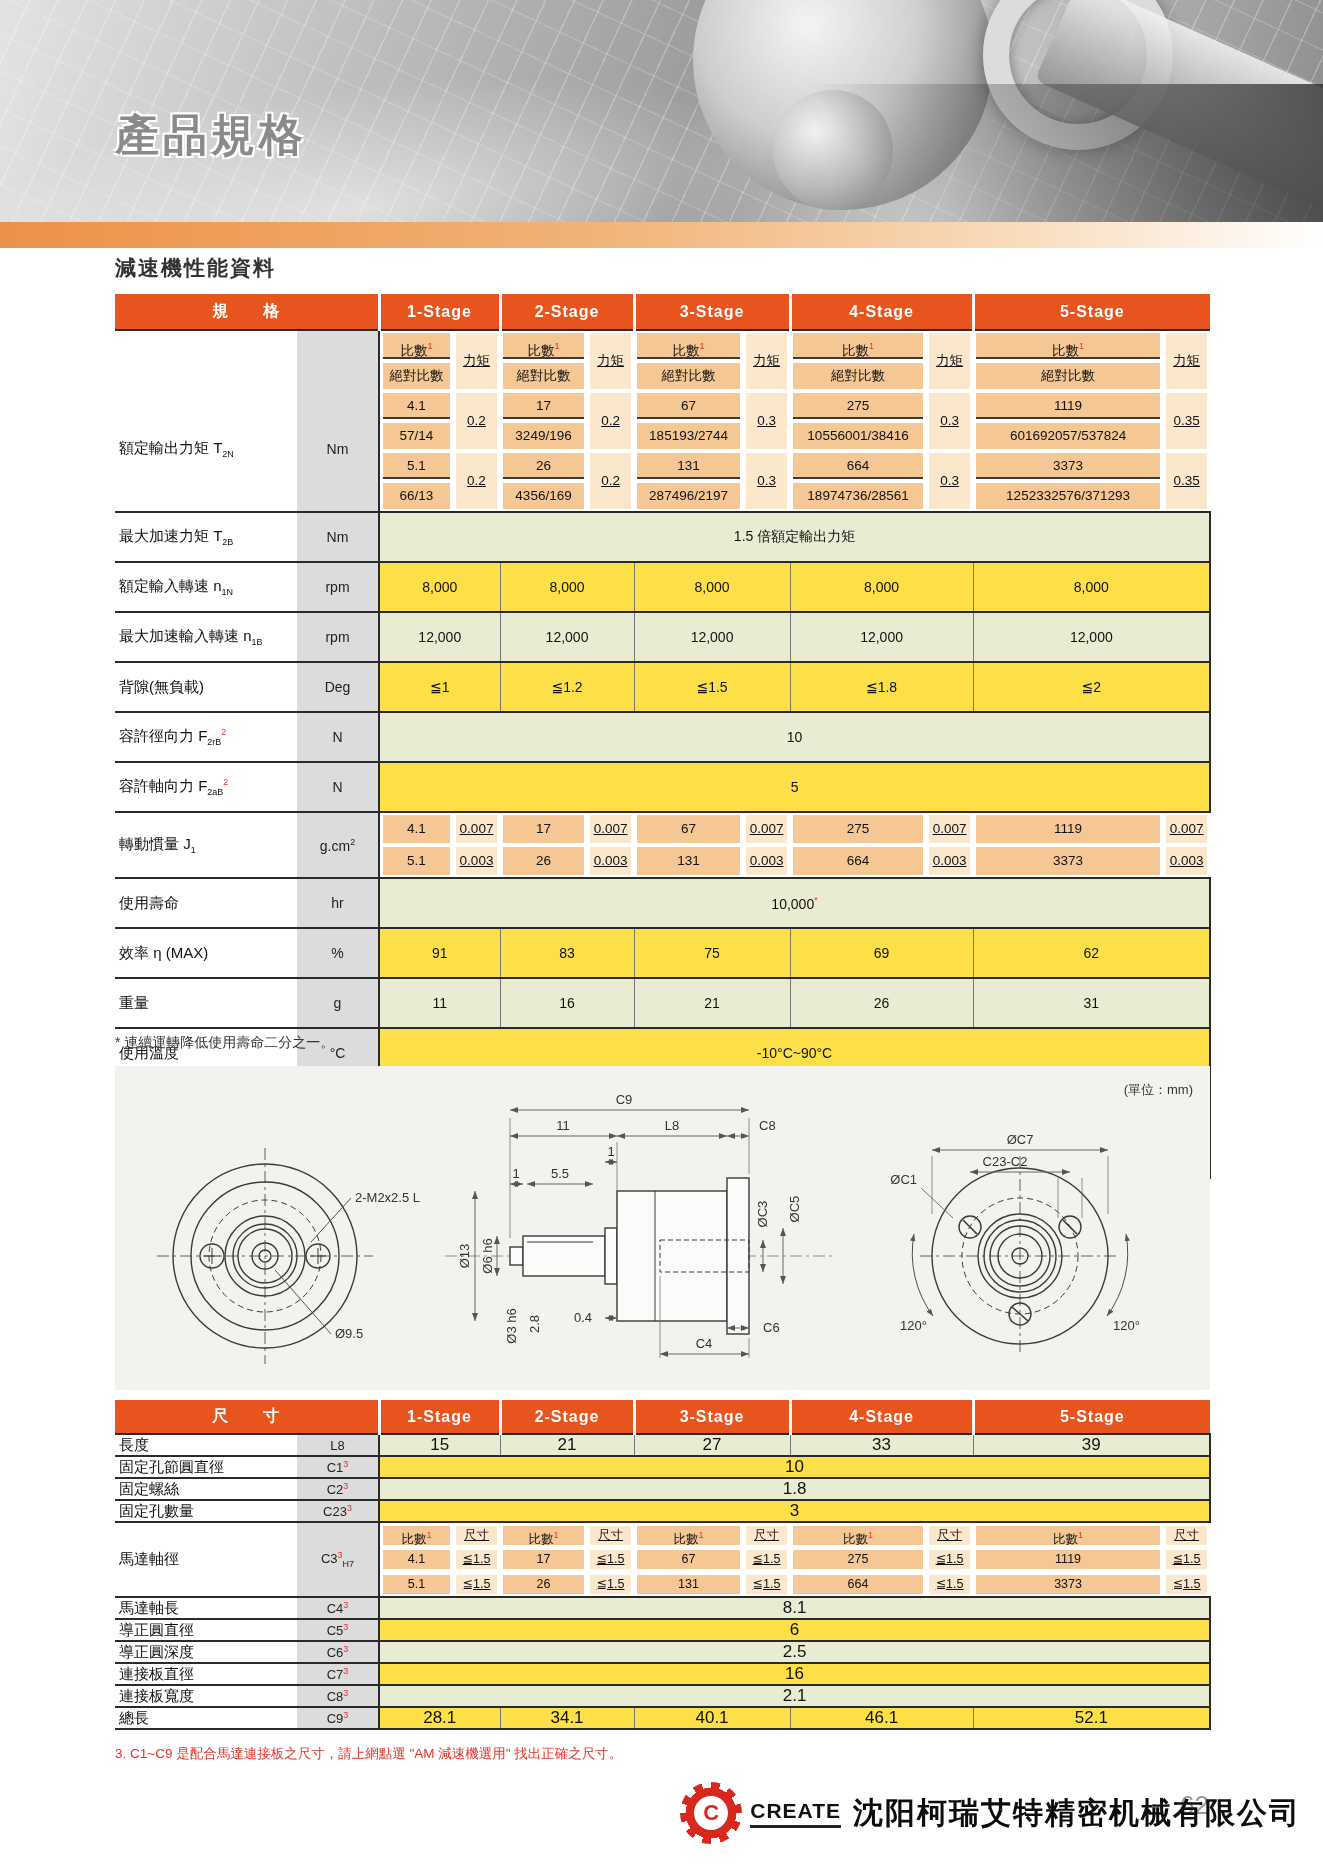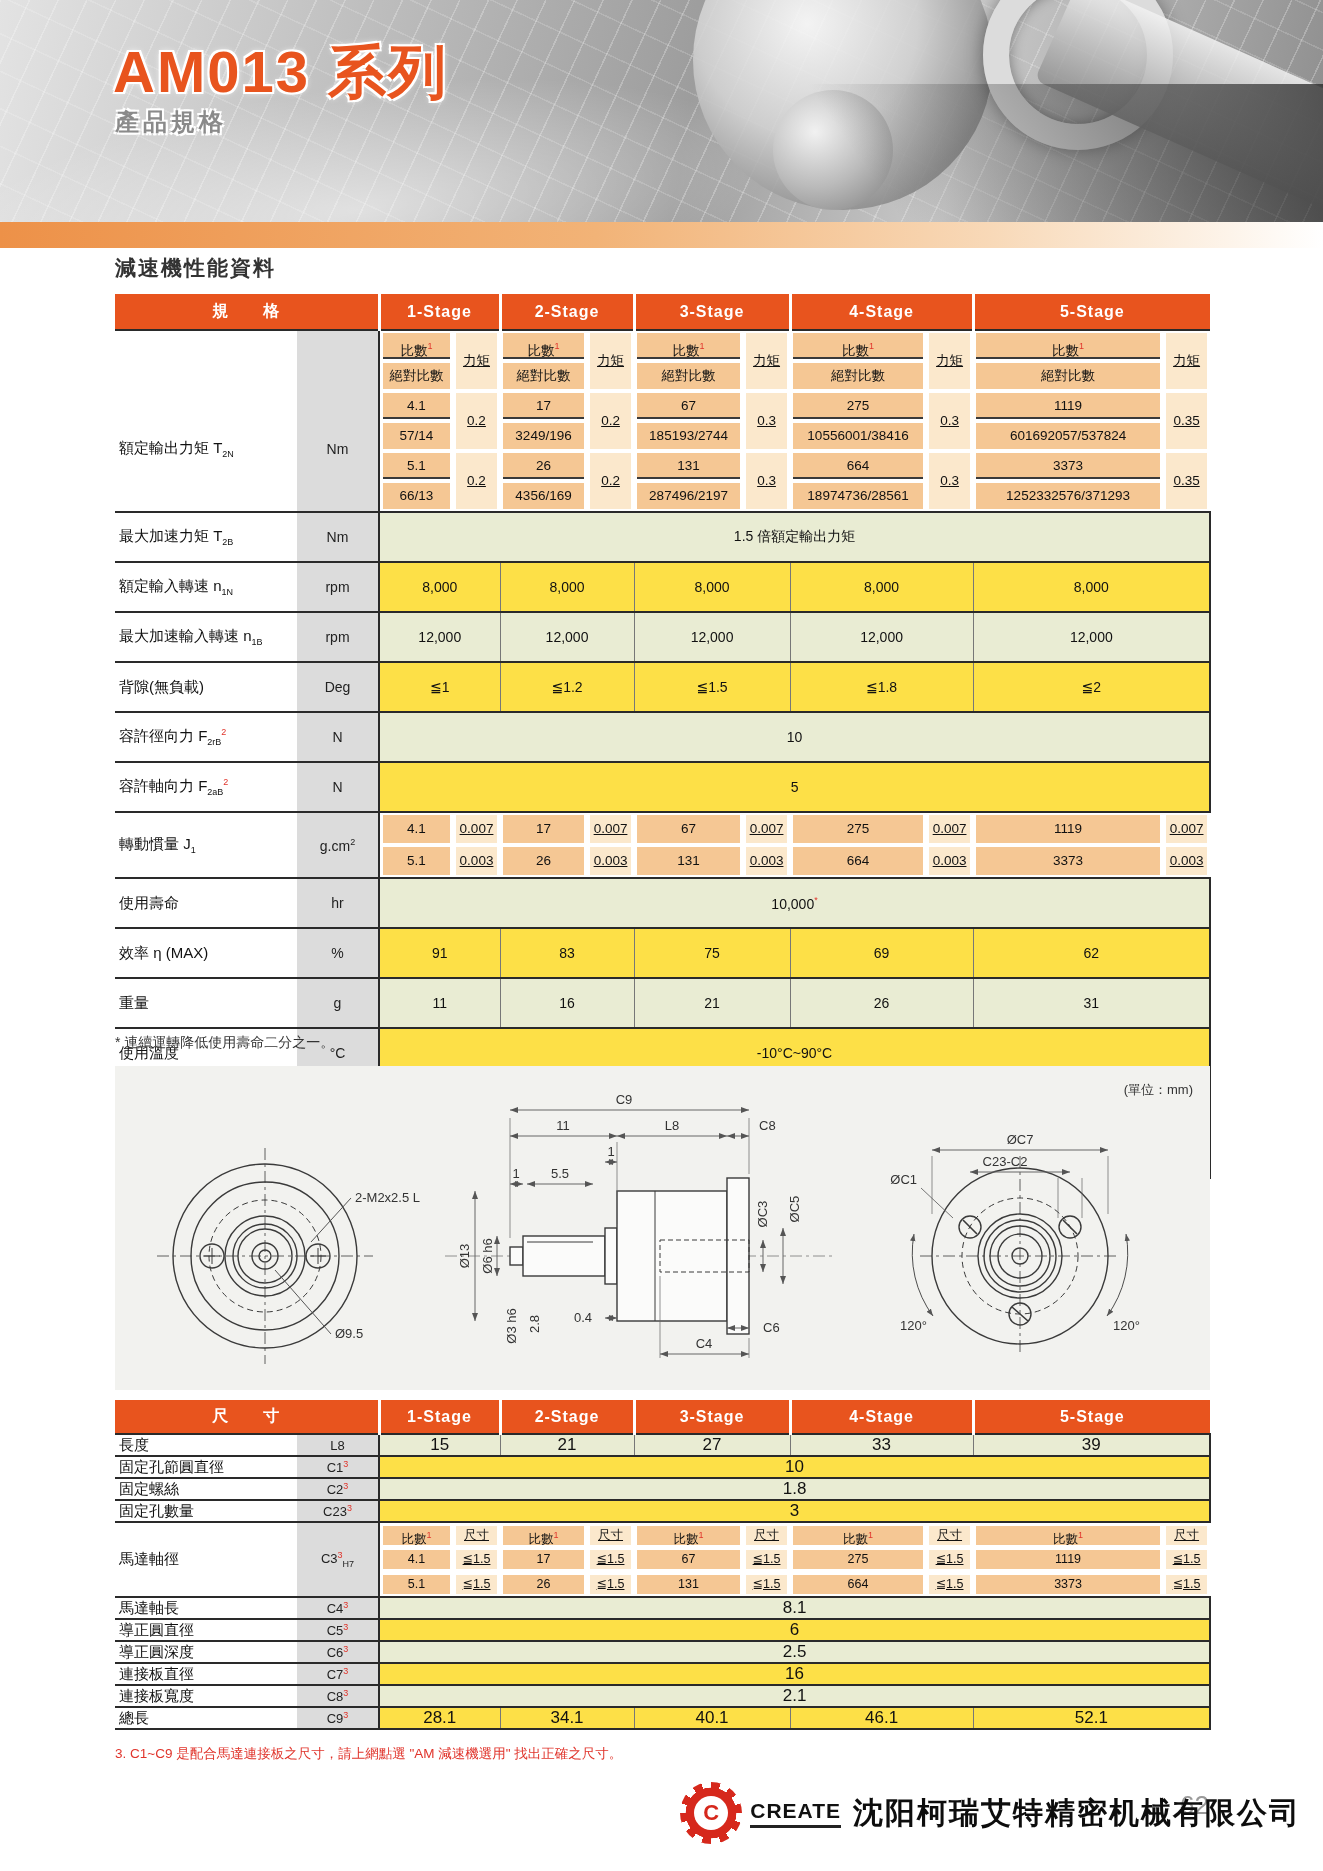--- a/index.html
+++ b/index.html
@@ -20,21 +20,21 @@
   .m2 { position:absolute; right:150px; top:-40px; width:190px; height:190px; border-radius:50%;
     border:26px solid #dcdcdc; box-shadow:0 0 18px rgba(0,0,0,.35), inset 0 0 14px rgba(0,0,0,.4); }
   .m3 { position:absolute; right:-40px; top:40px; width:320px; height:110px; transform:rotate(24deg);
     background:linear-gradient(#f2f2f2,#8e8e8e); border-radius:10px; opacity:.85; }
   .m4 { position:absolute; right:430px; top:90px; width:120px; height:120px; border-radius:50%;
     background:radial-gradient(circle at 35% 35%, #f7f7f7, #bdbdbd 50%, #7a7a7a); opacity:.85; }
   .darkc { position:absolute; right:0; bottom:0; width:60%; height:62%;
     background:linear-gradient(235deg, rgba(45,45,45,.8), rgba(45,45,45,0) 58%); }
   .title { position:absolute; left:113px; top:34px; font-size:58px; font-weight:bold; letter-spacing:2px;
     color:#E8541E; text-shadow:-2px -2px 0 #fff,2px -2px 0 #fff,-2px 2px 0 #fff,2px 2px 0 #fff,0 0 7px #fff; }
-  .subtitle { position:absolute; left:115px; top:106px; font-size:24px; font-weight:bold; letter-spacing:4px;
+  .subtitle { position:absolute; left:115px; top:106px; font-size:44px; font-weight:bold; letter-spacing:4px;
     color:#8a8a8a; text-shadow:-2px -2px 0 #fff,2px -2px 0 #fff,-2px 2px 0 #fff,2px 2px 0 #fff; }
   .obar { position:absolute; left:0; top:222px; width:1323px; height:26px;
     background:linear-gradient(to right,#ED9148 0%,#F2B377 45%,#F8D9B8 75%,#FDF4EA 93%,#fff 100%); }
 
   .sec-title { position:absolute; left:115px; top:254px; font-size:21px; font-weight:bold; color:#333; letter-spacing:2px; }
 
   
   table { border-collapse:collapse; table-layout:fixed; }
   .pt { position:absolute; left:115px; top:294px; width:1095px; }
   .dt { position:absolute; left:115px; top:1400px; width:1095px; }
@@ -94,21 +94,20 @@
 <div class="page">
 
   <div class="banner">
     <div class="mesh"></div>
     <div class="swoosh"></div>
     <div class="m1"></div>
     <div class="m2"></div>
     <div class="m3"></div>
     <div class="m4"></div>
     <div class="darkc"></div>
-    <div class="title">AM013 系列</div>
     <div class="subtitle">產品規格</div>
   </div>
   <div class="obar"></div>
 
   <div class="sec-title">減速機性能資料</div>
 
   <table class="pt">
     <colgroup>
       <col style="width:182px">
         <col style="width:82px">

